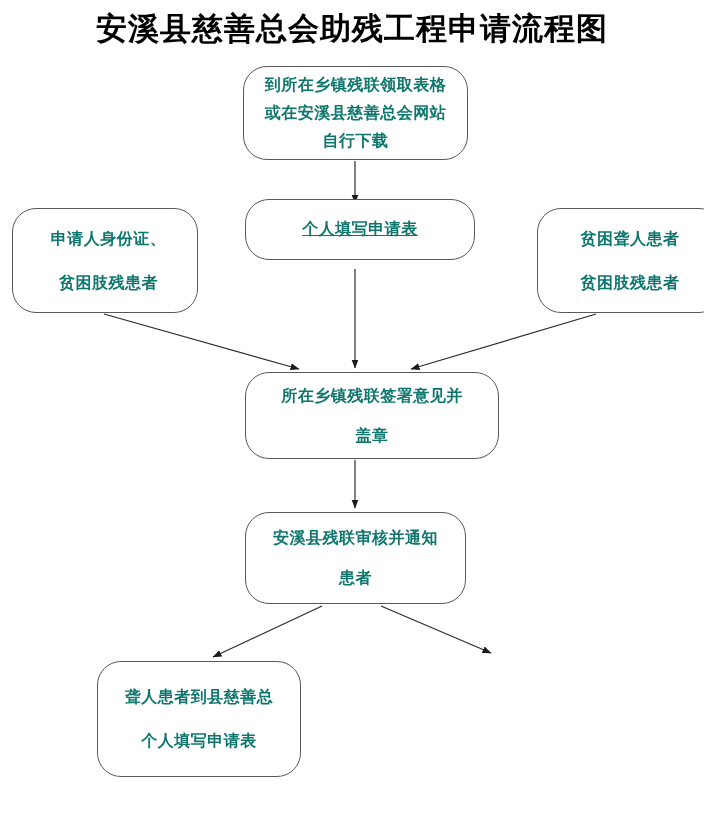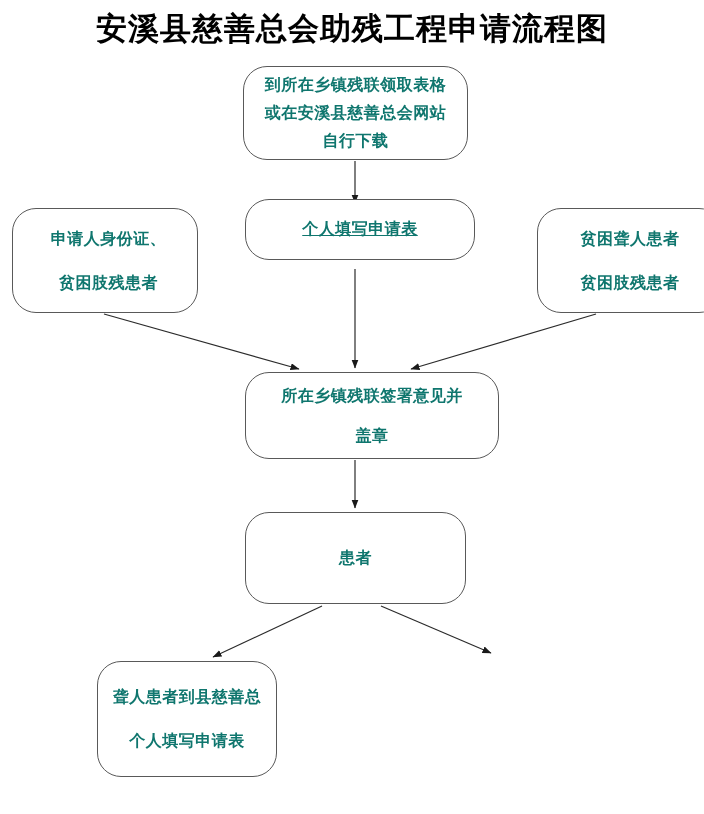--- a/index.html
+++ b/index.html
@@ -55,21 +55,21 @@
   .lh36 .ln { line-height: 36px; }
   .lh40 .ln { line-height: 40px; }
   .lh44 .ln { line-height: 44px; }
 
   .n1 { left: 243px; top: 66px;  width: 225px; height: 94px;  }
   .n2 { left: 245px; top: 199px; width: 230px; height: 61px; text-decoration: underline;  }
   .n3 { left: 12px;  top: 208px; width: 186px; height: 105px; padding-left: 7px; }
   .n4 { left: 537px; top: 208px; width: 186px; height: 105px; }
   .n5 { left: 245px; top: 372px; width: 254px; height: 87px;  }
   .n6 { left: 245px; top: 512px; width: 221px; height: 92px;  }
-  .n7 { left: 97px;  top: 661px; width: 180px; height: 116px; }
+  .n7 { left: 97px;  top: 661px; width: 204px; height: 116px; }
   .n8 { left: 407px; top: 657px; width: 201px; height: 120px; }
 </style>
 </head>
 <body>
 
 <div class="canvas">
 
   <div class="title">安溪县慈善总会助残工程申请流程图</div>
 
   <svg class="arrows" viewBox="0 0 704 814" xmlns="http://www.w3.org/2000/svg">
@@ -106,20 +106,21 @@
     <span class="ln">贫困聋人患者</span>
     <span class="ln">贫困肢残患者</span>
   </div>
 
   <div class="node n5 lh40">
     <span class="ln">所在乡镇残联签署意见并</span>
     <span class="ln">盖章</span>
   </div>
 
   <div class="node n6 lh40">
+    <span class="ln">安溪县残联审核并通知</span>
     <span class="ln">患者</span>
   </div>
 
   <div class="node n7 lh44">
     <span class="ln">聋人患者到县慈善总</span>
     <span class="ln">个人填写申请表</span>
   </div>
 
 
 </div>

